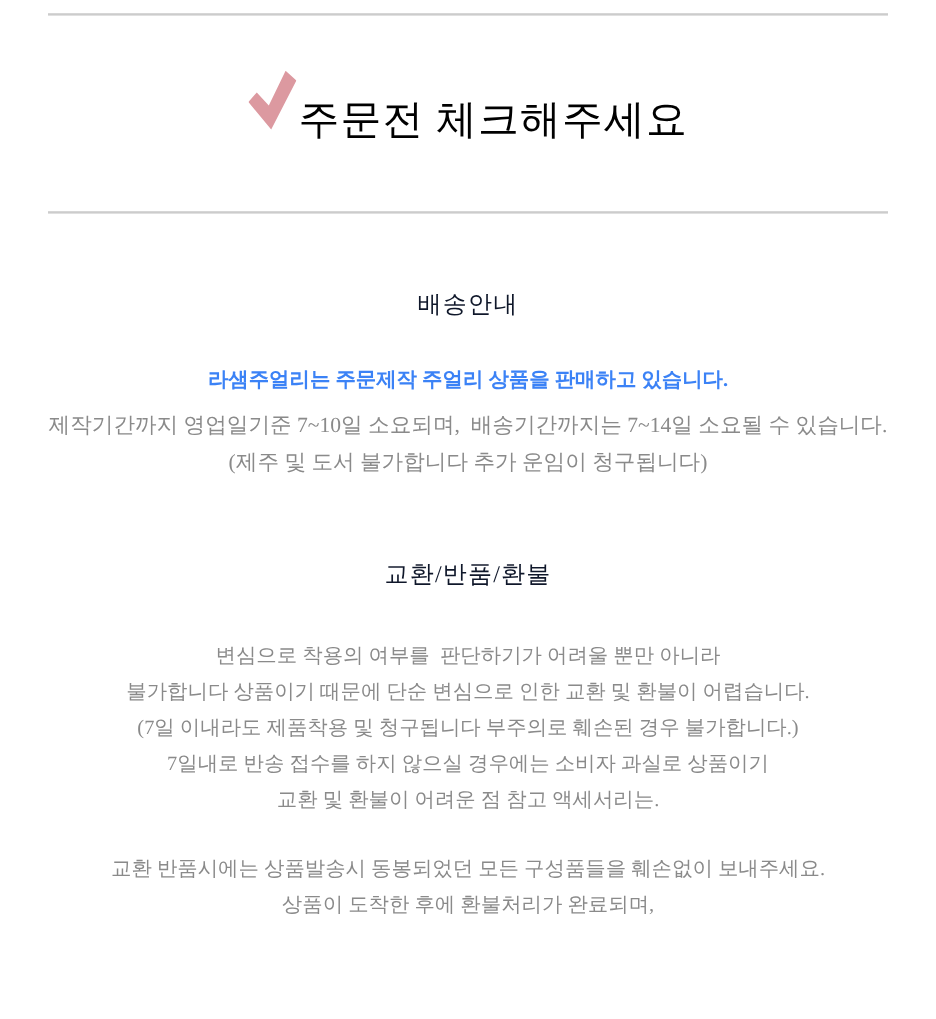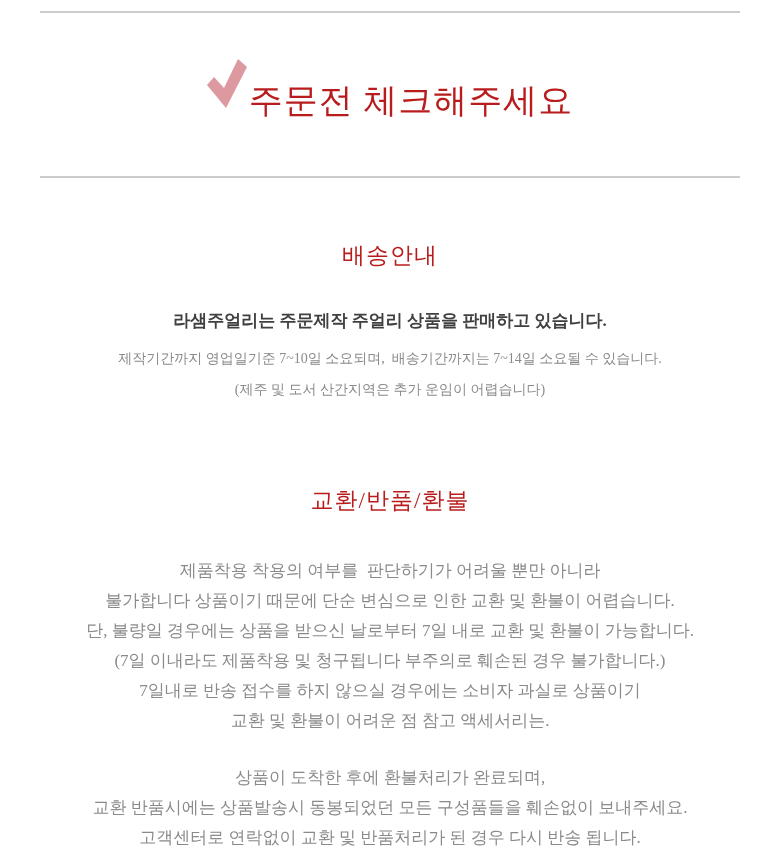--- a/index.html
+++ b/index.html
@@ -34,48 +34,48 @@
   }
   .check-icon {
     width: 40px;
     height: 50px;
     flex: 0 0 auto;
     margin-right: 2px;
     margin-top: 0;
   }
   .page-title {
     font-size: 34px;
-    color: #b91c1c;
+    color: #000000;
     font-weight: normal;
     letter-spacing: 1px;
     line-height: 48px;
     margin-top: 18px;
     white-space: pre-wrap;
   }
 
   .section-heading {
-    font-size: 23px;
-    color: #b91c1c;
+    font-size: 20px;
+    color: #0f172a;
     font-weight: normal;
     letter-spacing: 1px;
     white-space: pre-wrap;
   }
   .shipping-heading { margin-top: 62px; }
-  .returns-heading  { margin-top: 80px; }
+  .returns-heading  { margin-top: 64px; }
 
   .lead-line {
     margin-top: 38px;
     font-size: 17px;
     font-weight: bold;
-    color: #404040;
+    color: #3b82f6;
     white-space: pre-wrap;
   }
   .shipping-body {
     margin-top: 11px;
-    font-size: 14px;
+    font-size: 18px;
     line-height: 31px;
     color: #8a8a8a;
   }
   .returns-body {
     margin-top: 40px;
     font-size: 17px;
     line-height: 30px;
     color: #8a8a8a;
   }
   .returns-body.second { margin-top: 27px; }
@@ -95,34 +95,32 @@
     <h1 class="page-title">주문전 체크해주세요</h1>
   </div>
 
   <hr class="divider under-title">
 
   <section>
     <h2 class="section-heading shipping-heading">배송안내</h2>
     <p class="lead-line">라샘주얼리는 주문제작 주얼리 상품을 판매하고 있습니다.</p>
     <div class="shipping-body">
       <div class="text-line">제작기간까지 영업일기준 7~10일 소요되며,  배송기간까지는 7~14일 소요될 수 있습니다.</div>
-      <div class="text-line">(제주 및 도서 산간지역은 추가 운임이 어렵습니다)</div>
+      <div class="text-line">(제주 및 도서 불가합니다 추가 운임이 청구됩니다)</div>
     </div>
   </section>
 
   <section>
     <h2 class="section-heading returns-heading">교환/반품/환불</h2>
     <div class="returns-body">
-      <div class="text-line">제품착용 착용의 여부를  판단하기가 어려울 뿐만 아니라</div>
+      <div class="text-line">변심으로 착용의 여부를  판단하기가 어려울 뿐만 아니라</div>
       <div class="text-line">불가합니다 상품이기 때문에 단순 변심으로 인한 교환 및 환불이 어렵습니다.</div>
-      <div class="text-line">단, 불량일 경우에는 상품을 받으신 날로부터 7일 내로 교환 및 환불이 가능합니다.</div>
       <div class="text-line">(7일 이내라도 제품착용 및 청구됩니다 부주의로 훼손된 경우 불가합니다.)</div>
       <div class="text-line">7일내로 반송 접수를 하지 않으실 경우에는 소비자 과실로 상품이기</div>
       <div class="text-line">교환 및 환불이 어려운 점 참고 액세서리는.</div>
     </div>
     <div class="returns-body second">
+      <div class="text-line">교환 반품시에는 상품발송시 동봉되었던 모든 구성품들을 훼손없이 보내주세요.</div>
       <div class="text-line">상품이 도착한 후에 환불처리가 완료되며,</div>
-      <div class="text-line">교환 반품시에는 상품발송시 동봉되었던 모든 구성품들을 훼손없이 보내주세요.</div>
-      <div class="text-line">고객센터로 연락없이 교환 및 반품처리가 된 경우 다시 반송 됩니다.</div>
     </div>
   </section>
 
 </div>
 
 </body></html>

